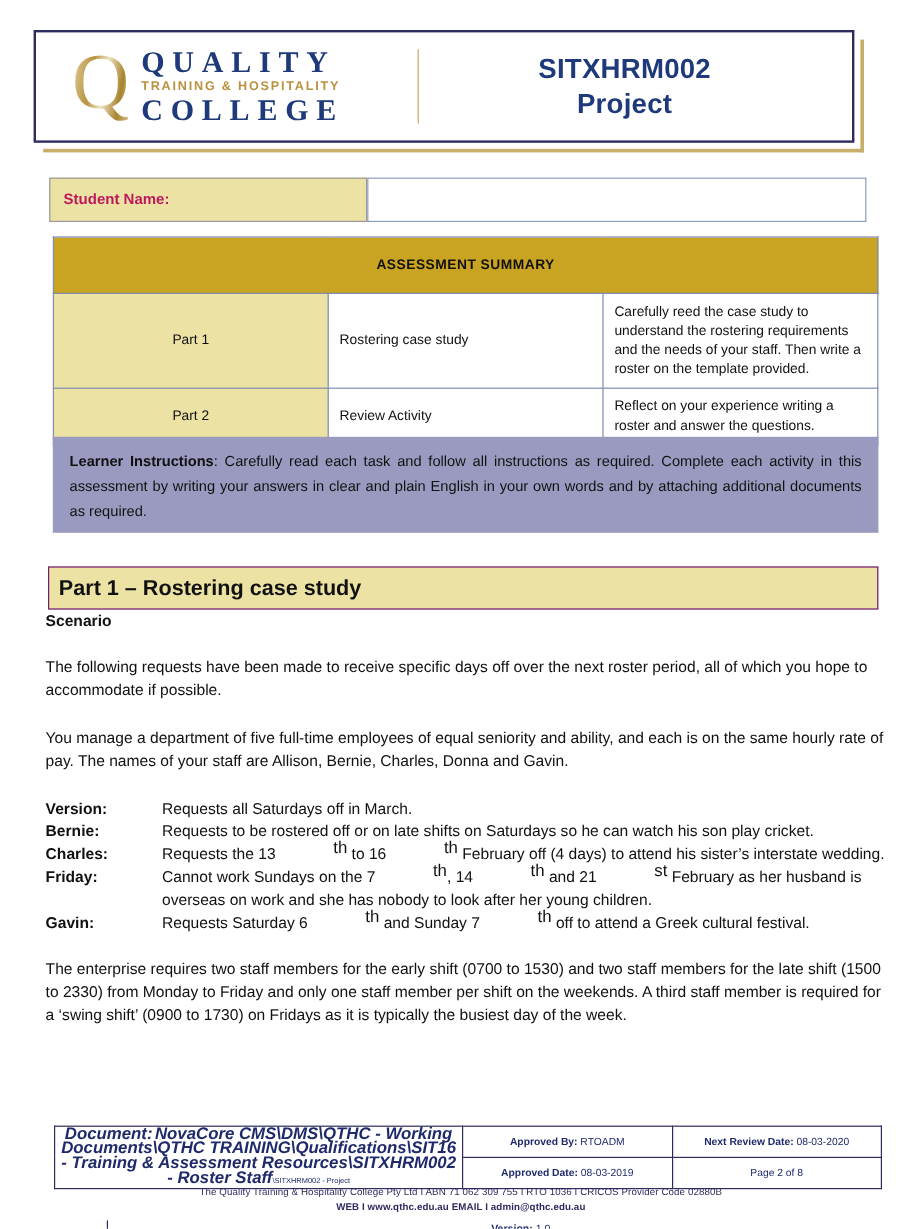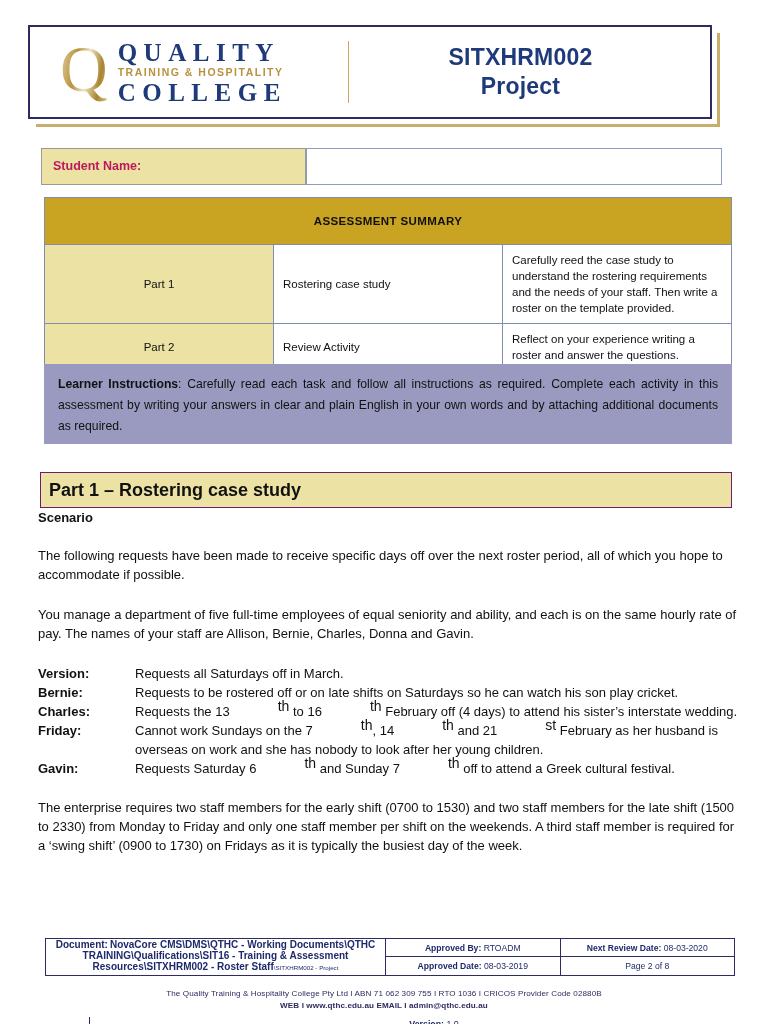--- a/index.html
+++ b/index.html
@@ -278,21 +278,21 @@
     color: #1f2a6b;
     text-align: center;
     box-sizing: border-box;
     padding: 1px 3px;
   }
   .fdoc {
     font-size: 7.1px;
     line-height: 9.2px;
     width: 340px;
   }
-  .fdoc b { font-size: 10px; }
+  .fdoc b { font-size: 14px; font-style: italic; }
   .fdoc .tiny { font-size: 6.2px; font-weight: normal; }
   .fcell {
     font-size: 8.6px;
     line-height: 12px;
   }
   .fcell b { font-weight: bold; }
   .fver {
     font-size: 8.8px;
     line-height: 12px;
   }

